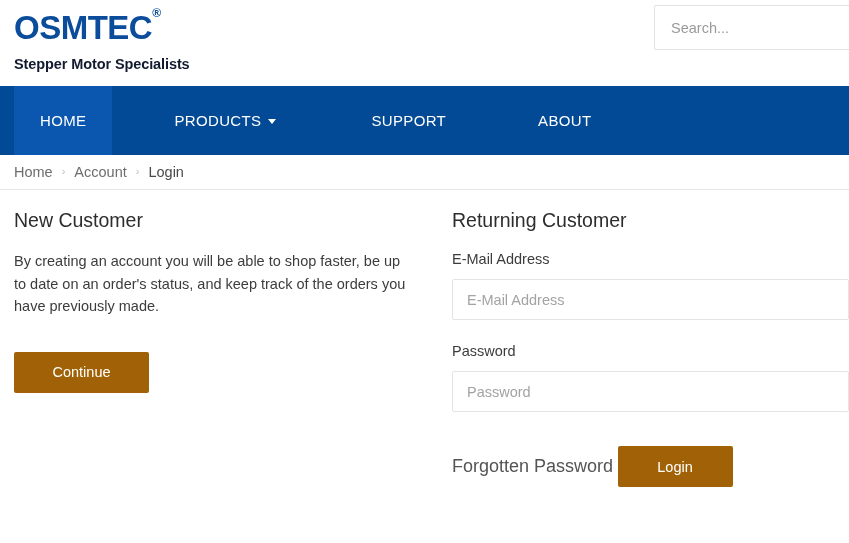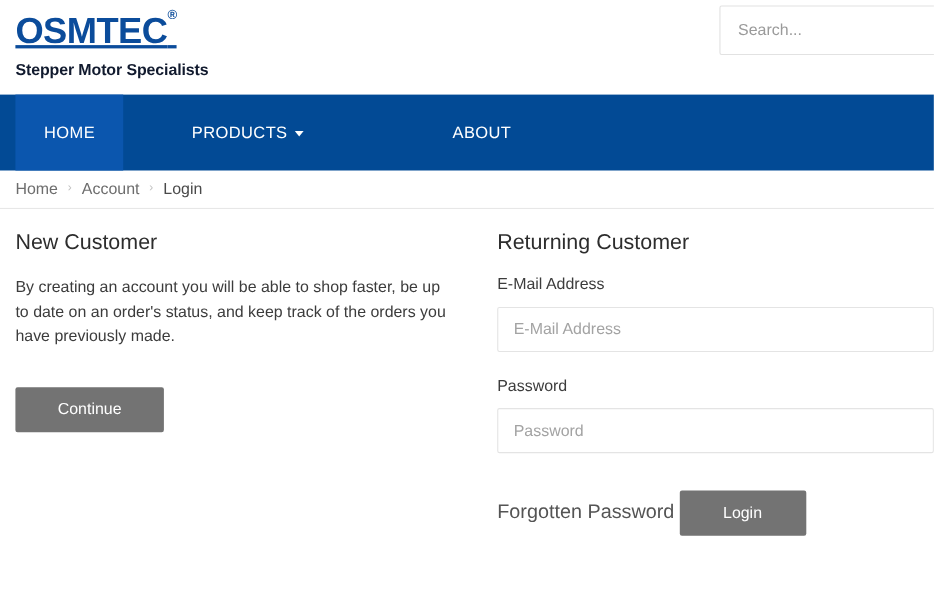--- a/index.html
+++ b/index.html
@@ -26,21 +26,20 @@
   }
   .logo-word {
     font-family: "Liberation Sans", sans-serif;
     font-size: 33px;
     font-weight: bold;
     color: #0b4c9b;
     letter-spacing: -0.5px;
     line-height: 34px;
     display: block;
     position: relative;
-    text-decoration: underline;
   }
   .logo-reg {
     font-size: 12px;
     font-weight: bold;
     vertical-align: super;
     position: relative;
     top: -10px;
     left: 0px;
     color: #0b4c9b;
   }
@@ -166,21 +165,21 @@
   p.body-copy {
     font-size: 14.5px;
     color: #3c3c3c;
     line-height: 22.5px;
     margin: 0 0 34px 0;
   }
   .btn-green {
     display: inline-flex;
     align-items: center;
     justify-content: center;
-    background: #737373;
+    background: #a16207;
     color: #ffffff;
     font-size: 14.5px;
     border: 0;
     border-radius: 2px;
     cursor: pointer;
     font-family: "Liberation Sans", sans-serif;
     height: 41px;
     padding: 0 20px;
   }
   .btn-continue { width: 135px; }
@@ -239,20 +238,23 @@
     <span>HOME</span>
   </div>
   <div class="nav-gap-1"></div>
 
   <div class="nav-item">
     <span>PRODUCTS</span>
     <span class="caret"></span>
   </div>
   <div class="nav-gap-2"></div>
 
+  <div class="nav-item">
+    <span>SUPPORT</span>
+  </div>
   <div class="nav-gap-3"></div>
 
   <div class="nav-item">
     <span>ABOUT</span>
   </div>
   <div class="nav-gap-4"></div>
 
 
 </div>
 

